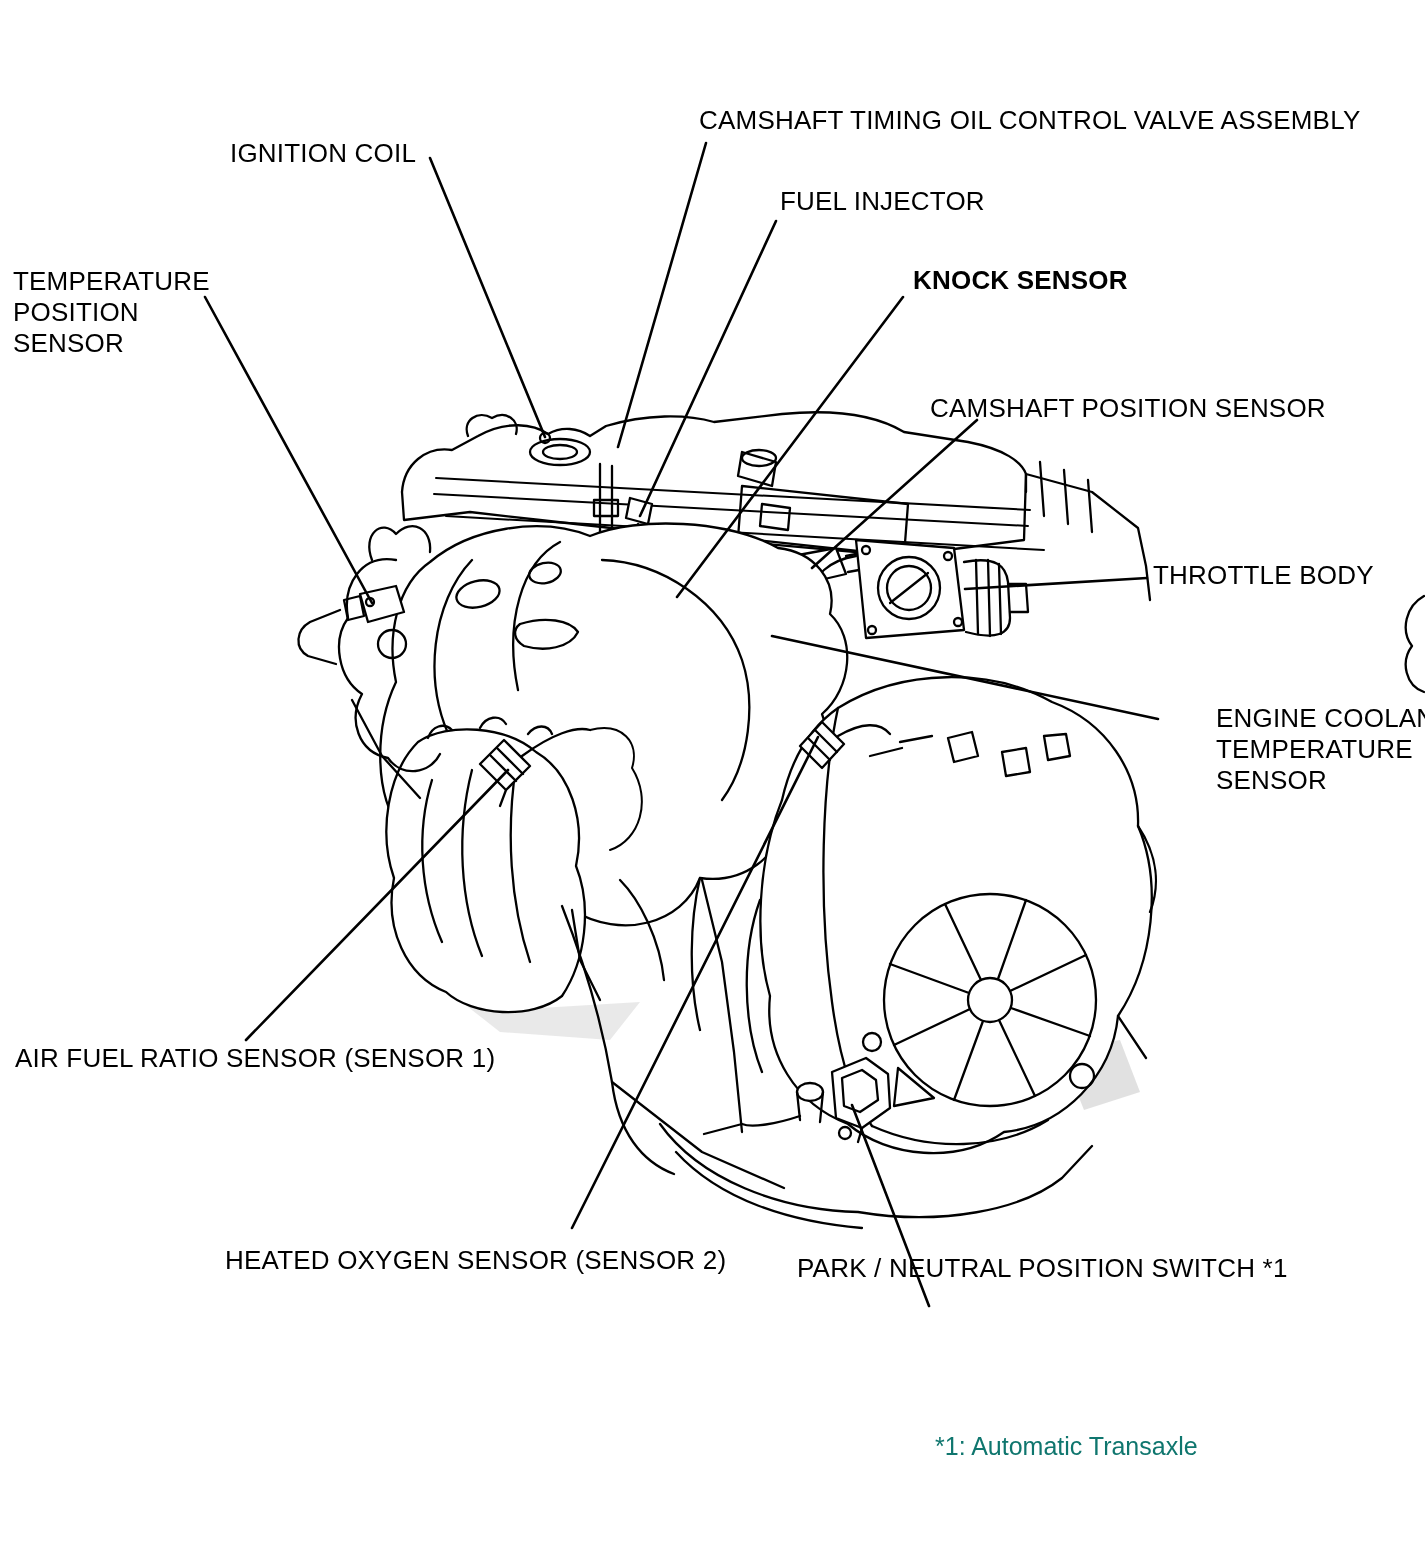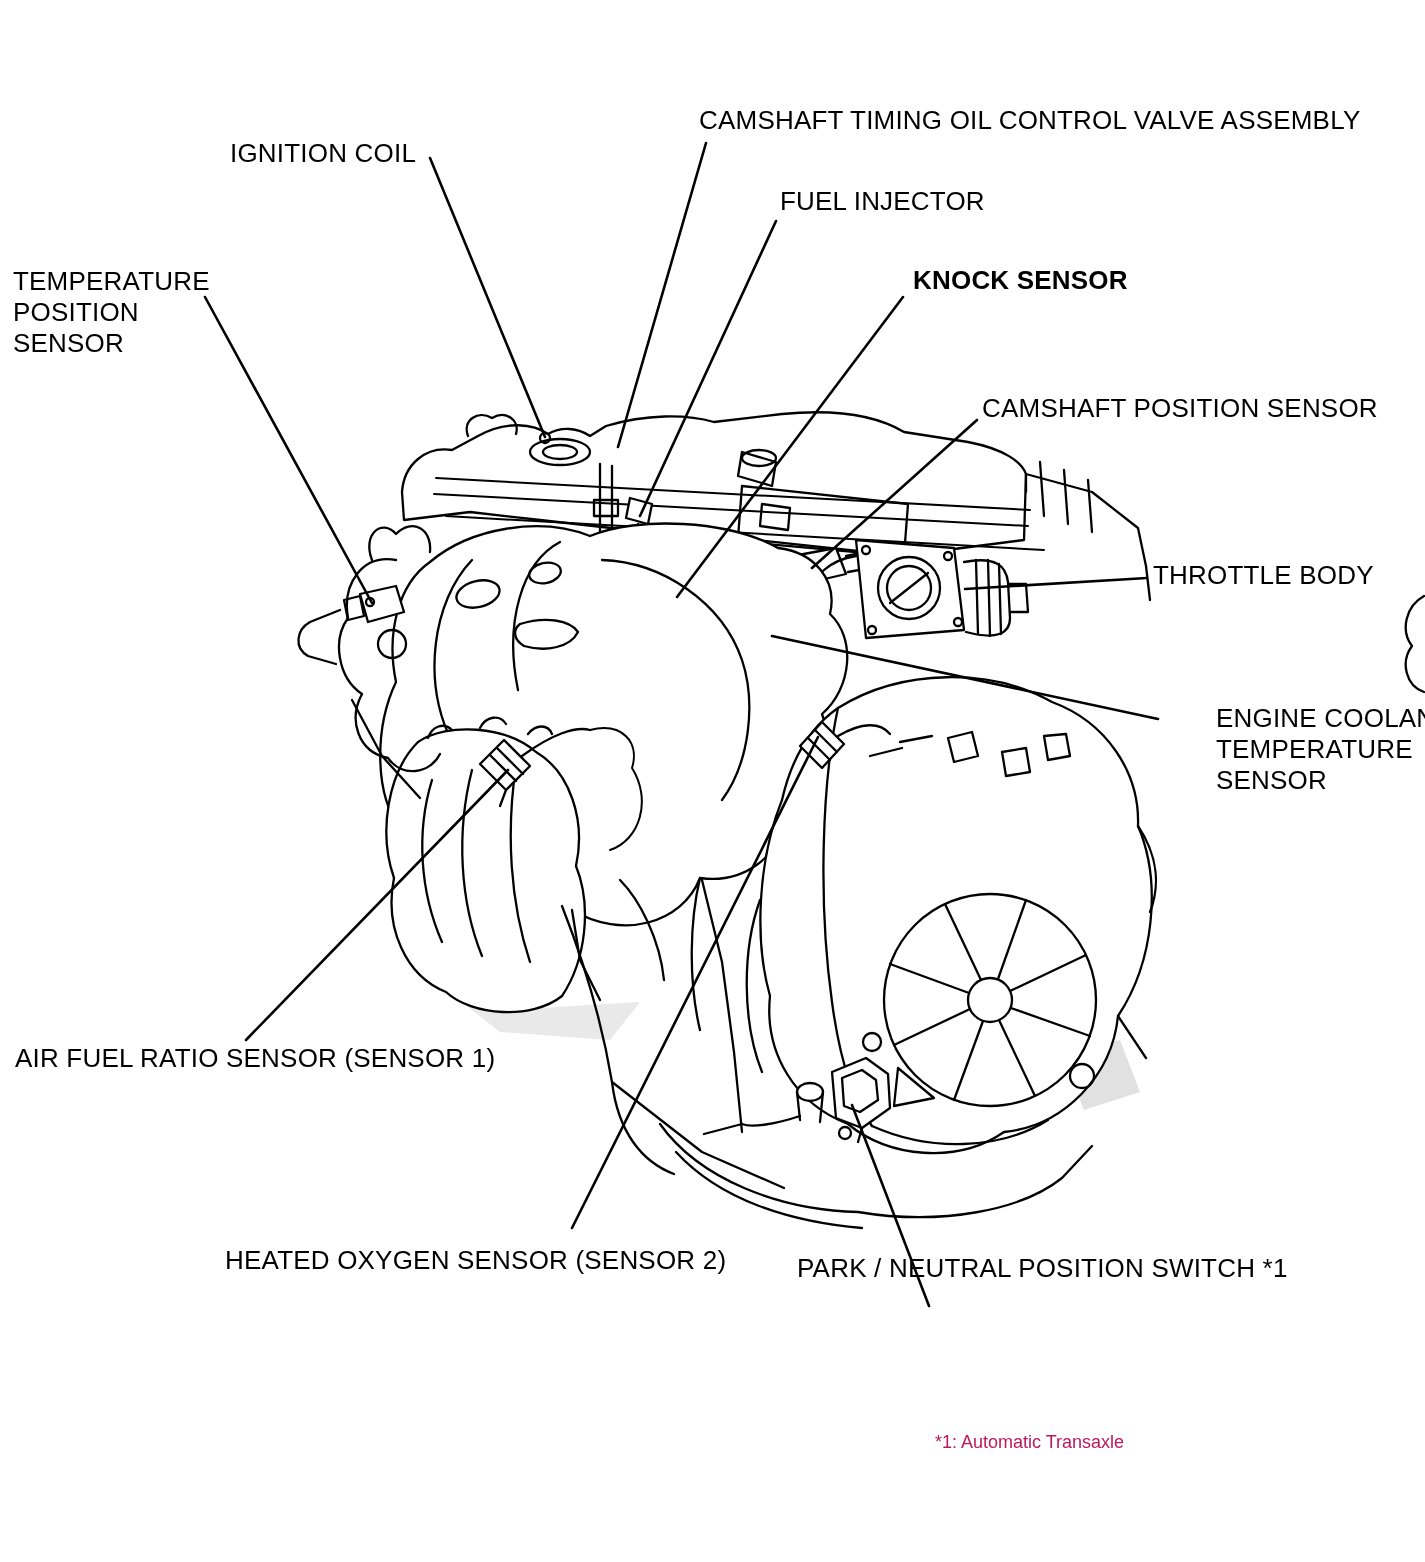--- a/index.html
+++ b/index.html
@@ -16,22 +16,22 @@
     position:absolute;
     font-size:26px;
     line-height:31px;
     letter-spacing:.2px;
     color:#000;
     white-space:pre;
     font-family:"Liberation Sans",sans-serif;
   }
   .footnote{
     position:absolute;
-    font-size:18px;
-    color:#be185d;
+    font-size:25px;
+    color:#0f766e;
     white-space:pre;
     font-family:"Liberation Sans",sans-serif;
   }
 </style>
 </head>
 <body>
 
 <div class="canvas">
 
   <svg class="art" width="1425" height="1562" viewBox="0 0 1425 1562">
@@ -176,21 +176,21 @@
   </svg>
 
   <div>
       <div class="label" style="left: 699px; top: 105px;">CAMSHAFT TIMING OIL CONTROL VALVE ASSEMBLY</div>
       <div class="label" style="left: 230px; top: 138px;">IGNITION COIL</div>
       <div class="label" style="left: 780px; top: 186px;">FUEL INJECTOR</div>
       <div class="label" style="left: 913px; top: 265px; font-weight: bold;">KNOCK SENSOR</div>
       <div class="label" style="left: 13px; top: 266px;">TEMPERATURE
 POSITION
 SENSOR</div>
-      <div class="label" style="left: 982px; top: 393px; text-align: center;">CAMSHAFT POSITION SENSOR</div>
+      <div class="label" style="left: 930px; top: 393px; text-align: center;">CAMSHAFT POSITION SENSOR</div>
       <div class="label" style="left: 1153px; top: 560px;">THROTTLE BODY</div>
       <div class="label" style="left: 1168px; top: 703px; margin-left: 48px;">ENGINE COOLANT
 TEMPERATURE
 SENSOR</div>
       <div class="label" style="left: 15px; top: 1043px;">AIR FUEL RATIO SENSOR (SENSOR 1)</div>
       <div class="label" style="left: 225px; top: 1245px;">HEATED OXYGEN SENSOR (SENSOR 2)</div>
       <div class="label" style="left: 797px; top: 1253px;">PARK / NEUTRAL POSITION SWITCH *1</div>
     </div>
 
   <div class="footnote" style="left: 935px; top: 1432px;">*1: Automatic Transaxle</div>

